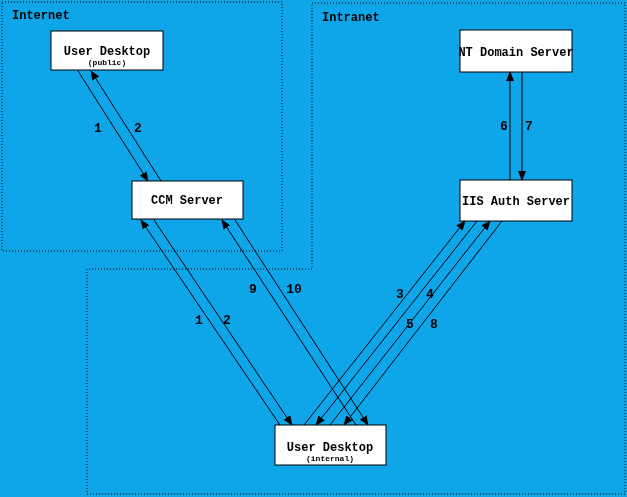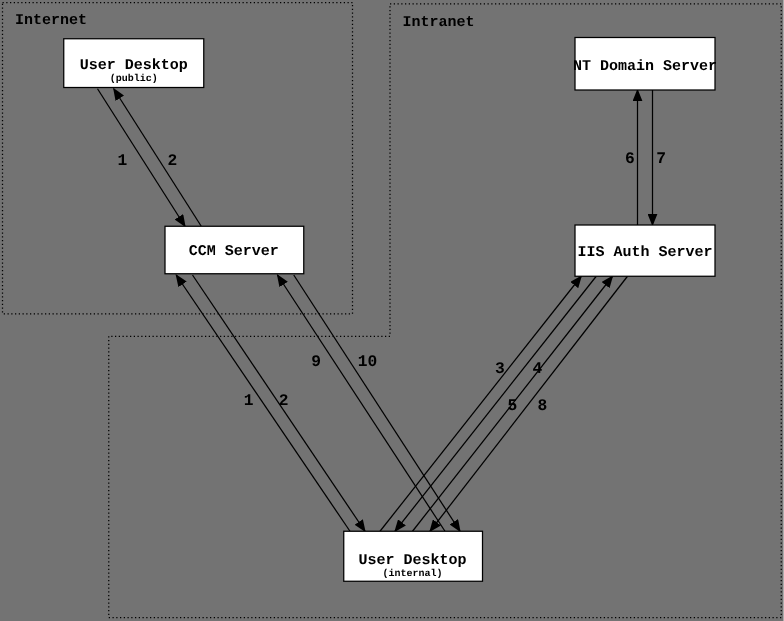--- a/index.html
+++ b/index.html
@@ -4,21 +4,21 @@
 <style>
   html, body {
     margin: 0;
     padding: 0;
     background: #ffffff;
   }
   .stage {
     position: relative;
     width: 627px;
     height: 497px;
-    background: #737373;
+    background: #0ea5e9;
   }
   svg text {
     font-family: "Liberation Mono", "DejaVu Sans Mono", monospace;
     font-weight: bold;
     fill: #000000;
   }
   .zone-label   { font-size: 12px; }
   .node-title   { font-size: 12px; }
   .node-sub     { font-size: 8px;  }
   .edge-label   { font-size: 13px; }

